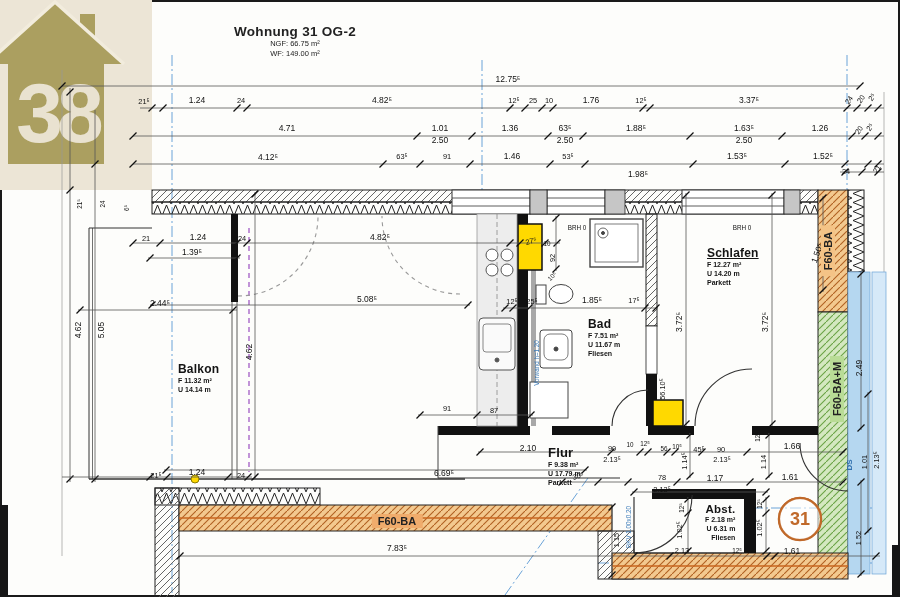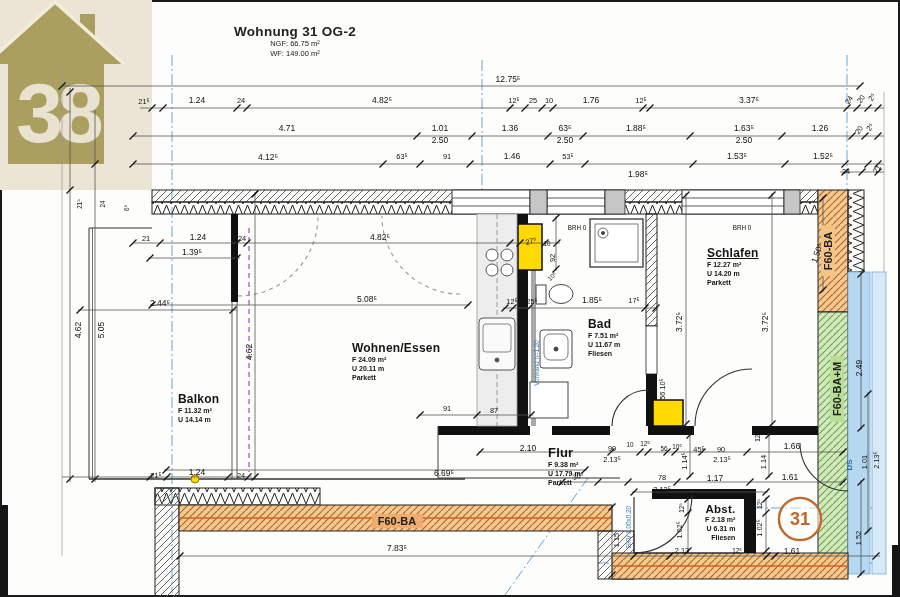--- a/index.html
+++ b/index.html
@@ -455,30 +455,24 @@
       <span class="dim" style="left: 397px; top: 548px;">7.83⁵</span>
       <span class="dim c-s" style="left: 616px; top: 540px; transform: translate(-50%, -50%) rotate(-90deg);">1.15</span>
       <span class="dim" style="left: 792px; top: 551px;">1.61</span>
       <span class="dim c-s" style="left: 858px; top: 538px; transform: translate(-50%, -50%) rotate(-90deg);">1.52</span>
       <span class="dim" style="left: 859px; top: 368px; transform: translate(-50%, -50%) rotate(-90deg);">2.49</span>
       <span class="dim c-bl" style="left: 849px; top: 465px; transform: translate(-50%, -50%) rotate(-90deg);">DS</span>
       <span class="dim c-s" style="left: 864px; top: 462px; transform: translate(-50%, -50%) rotate(-90deg);">1.01</span>
       <span class="dim c-s" style="left: 876px; top: 460px; transform: translate(-50%, -50%) rotate(-90deg);">2.13⁵</span>
     </div>
 <div id="rooms">
-      <div class="room" style="left: 178px; top: 392px;">
+      <div class="room" style="left: 178px; top: 362px;">
         <div class="rname" style="font-size: 12px;">Balkon</div>
         <div class="rline">F 11.32 m²</div>
         <div class="rline">U 14.14 m</div>
-      </div>
-      <div class="room" style="left: 352px; top: 341px;">
-        <div class="rname" style="font-size: 12px;">Wohnen/Essen</div>
-        <div class="rline">F 24.09 m²</div>
-        <div class="rline">U 20.11 m</div>
-        <div class="rline">Parkett</div>
       </div>
       <div class="room" style="left: 588px; top: 317px;">
         <div class="rname" style="font-size: 12px;">Bad</div>
         <div class="rline">F 7.51 m²</div>
         <div class="rline">U 11.67 m</div>
         <div class="rline">Fliesen</div>
       </div>
       <div class="room" style="left: 707px; top: 246px;">
         <div class="rname" style="font-size: 12px; text-decoration: underline;">Schlafen</div>
         <div class="rline">F 12.27 m²</div>

